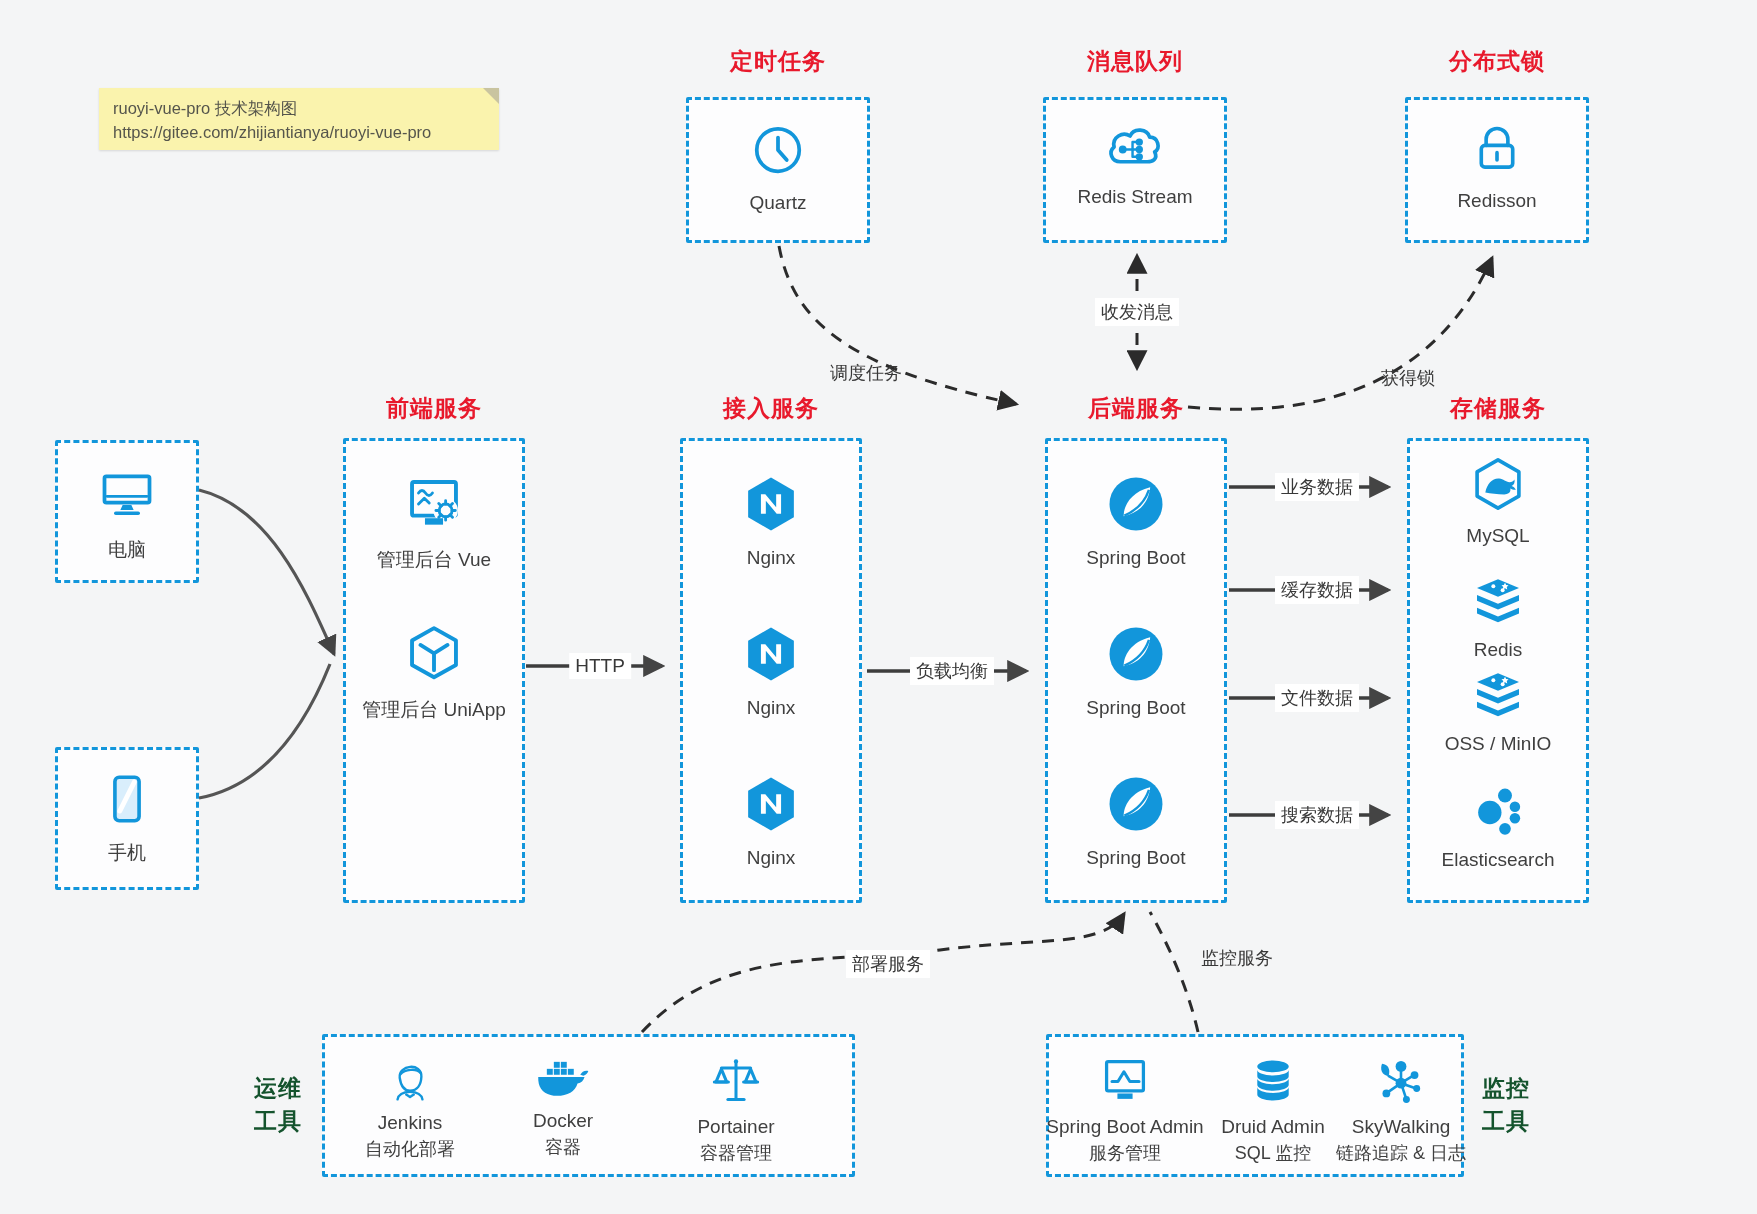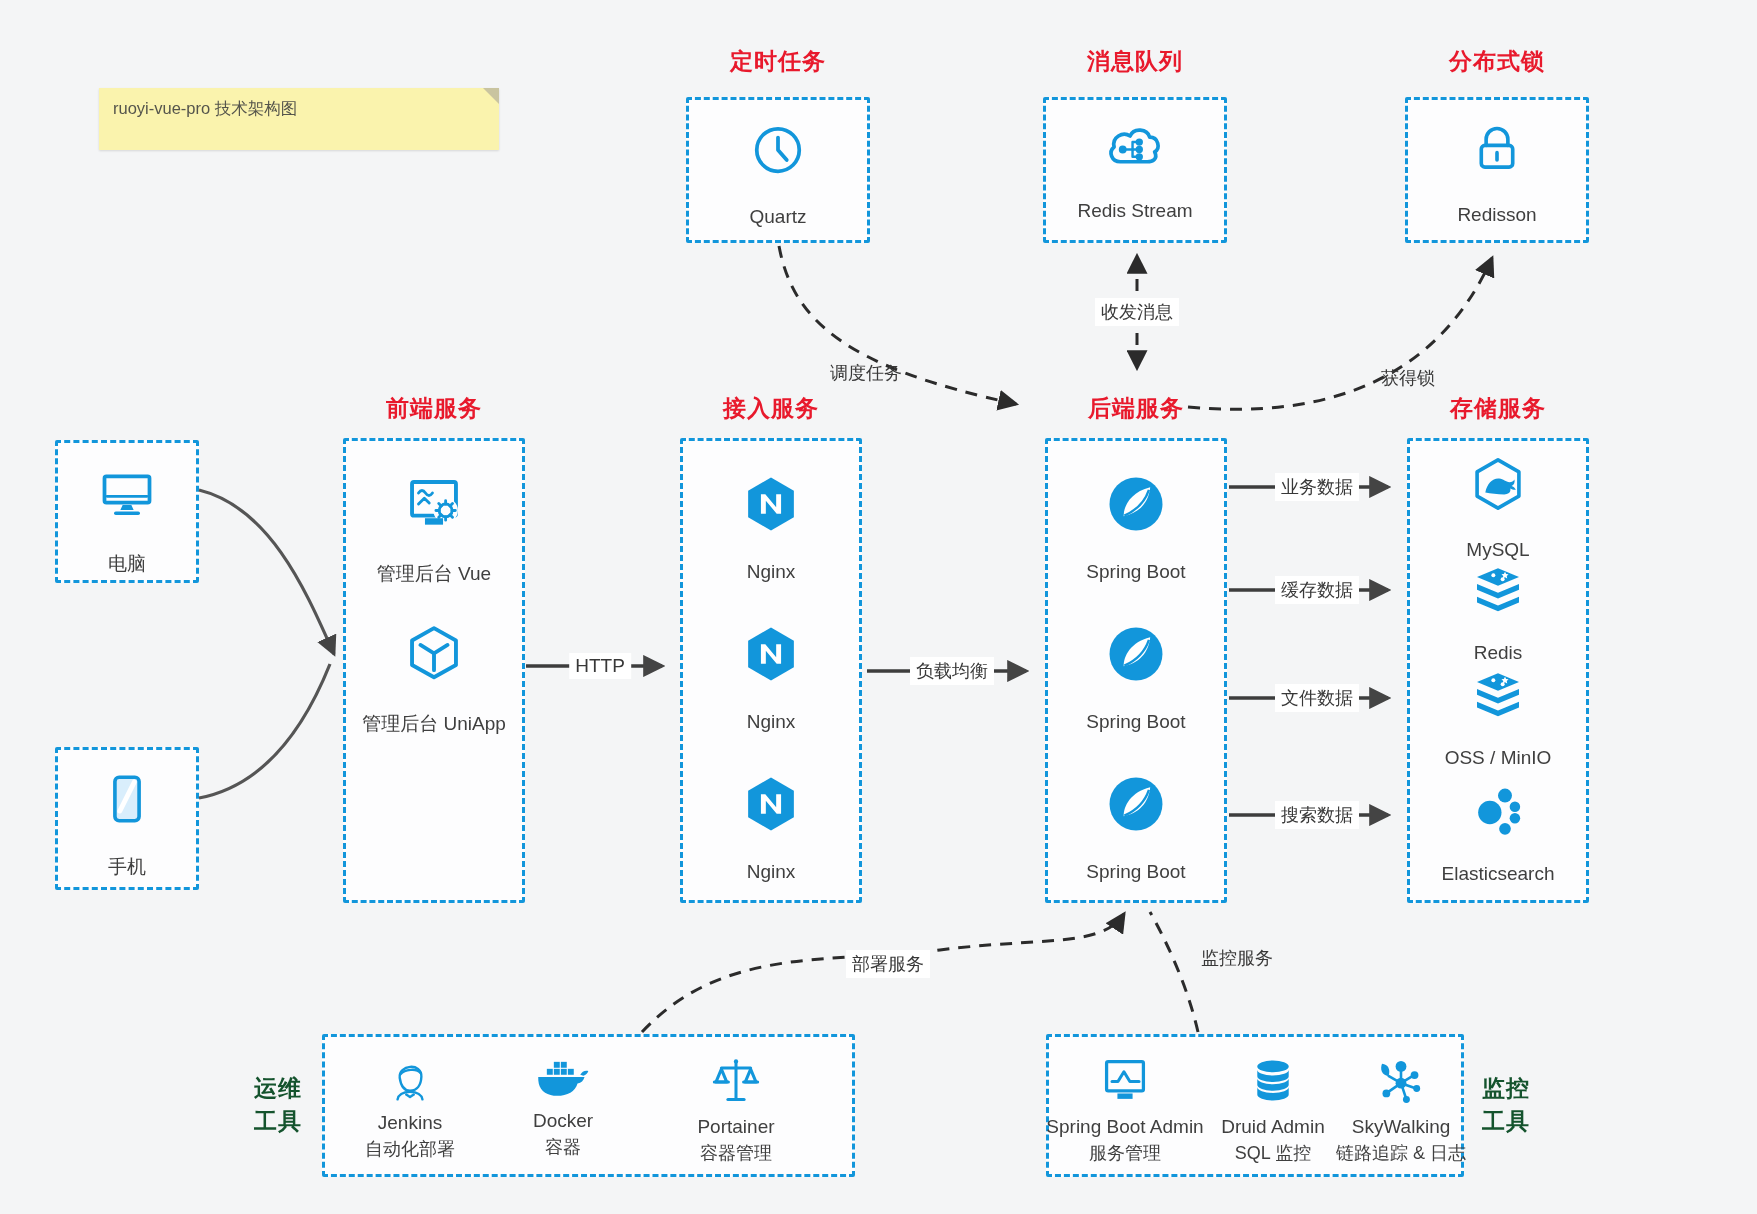--- a/index.html
+++ b/index.html
@@ -2,21 +2,21 @@
 <html><head>
 <meta charset="utf-8">
 <style>
   html,body{margin:0;padding:0;background:#eef0f0;}
   .stage{position:relative;width:1757px;height:1214px;background:#f4f5f6;overflow:hidden;
          font-family:"Liberation Sans","DejaVu Sans",sans-serif;color:#3f3f3f;}
   .dbox{position:absolute;border:3px dashed #1296db;background:#fdfdfe;border-radius:2px;z-index:1;}
   .rtitle{position:absolute;color:#e8192c;font-weight:bold;font-size:23px;text-align:center;z-index:3;letter-spacing:1px;}
   .rtitle-side{position:absolute;color:#14532d;font-weight:bold;font-size:23px;text-align:center;line-height:33px;z-index:3;letter-spacing:1px;}
   .citem{position:absolute;left:0;width:100%;text-align:center;}
-  .citem .lbl{font-size:19px;color:#3f3f3f;margin-top:22px;}
+  .citem .lbl{font-size:19px;color:#3f3f3f;margin-top:8px;}
   .bitem{position:absolute;text-align:center;width:200px;}
   .bitem .lbl{font-size:19px;color:#3f3f3f;margin-top:5px;}
   .bitem .sub{font-size:18px;color:#3f3f3f;margin-top:3px;}
   .elabel{position:absolute;transform:translate(-50%,-50%);background:#ffffff;padding:2px 6px;
           font-size:18px;color:#383838;white-space:nowrap;z-index:4;}
   .note{position:absolute;left:55px;top:88px;width:372px;height:46px;background:#faf3ad;
         padding:8px 14px;font-size:16.5px;line-height:24px;color:#55554c;z-index:3;
         box-shadow:0 1px 2px rgba(0,0,0,.12);margin-left:44px;}
   .note-fold{position:absolute;top:0;right:0;width:0;height:0;
         border-top:16px solid #c9c4a0;border-left:16px solid transparent;}
@@ -26,20 +26,21 @@
   .ic .sw25{stroke-width:2.8;}
   .ic{display:inline-block;vertical-align:top;}
 </style>
 </head>
 <body>
 
 <div class="stage">
 
   <div class="note">
     <div>ruoyi-vue-pro 技术架构图</div>
+    <div>https://gitee.com/zhijiantianya/ruoyi-vue-pro</div>
     <div class="note-fold"></div>
   </div>
 
   <svg class="arrows" width="1757" height="1214">
     <defs>
       <marker id="mg" viewBox="0 0 10 10" refX="8.5" refY="5" markerWidth="6.5" markerHeight="6.5" orient="auto">
         <path d="M0 0 L10 5 L0 10 Z" fill="#444"></path>
       </marker>
       <marker id="mb" viewBox="0 0 10 10" refX="8.5" refY="5" markerWidth="7" markerHeight="7" orient="auto">
         <path d="M0 0 L10 5 L0 10 Z" fill="#2b2b2b"></path>
@@ -231,21 +232,21 @@
   <div class="dbox" style="left:1407px;top:438px;width:176px;height:459px">
     <div class="citem" style="top:14px">
       <span class="ic">
         <svg viewBox="0 0 48 48" width="58" height="58">
           <path class="s" d="M24 4 L41.3 14 V34 L24 44 L6.7 34 V14 Z"></path>
           <path d="M13.5 31 C15 23.5 19.5 19 25 19.5 C28.5 19.8 30.5 22.5 33.5 22.5 C35.5 22.5 36.6 21.6 37.6 20.2 C38.2 22.6 37.2 24.6 35.2 25.6 C36.6 26 38 27 38.8 28.8 C37 29 35.6 28.6 34.2 27.8 C34.8 31.2 32.2 32.6 29.2 32.6 C23.4 32.6 18 31.8 13.5 31 Z" fill="#1296db"></path>
         </svg>
       </span>
       <div class="lbl">MySQL</div>
     </div>
-    <div class="citem" style="top:126px">
+    <div class="citem" style="top:137px">
       <span class="ic">
         <svg viewBox="0 0 48 42" width="56" height="49">
           <path d="M24 1 L42 8.5 L24 16 L6 8.5 Z" fill="#1296db"></path>
           <circle cx="20" cy="7" r="1.7" fill="#ffffff"></circle>
             <circle cx="28" cy="10.5" r="1.7" fill="#ffffff"></circle>
           <path d="M30 4 l1 2 2 .3 -1.5 1.5 .4 2 -1.9 -1 -1.9 1 .4 -2 -1.5 -1.5 2 -.3 z" fill="#ffffff"></path>
           <path d="M6 14.5 L24 22 L42 14.5 V19.5 L24 27 L6 19.5 Z" fill="#1296db"></path>
           <path d="M6 25.5 L24 33 L42 25.5 V30.5 L24 38 L6 30.5 Z" fill="#1296db"></path>
         </svg>
       </span>

